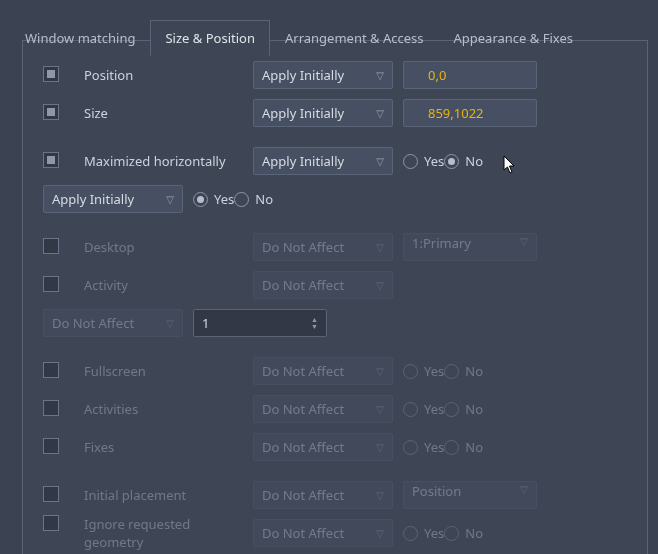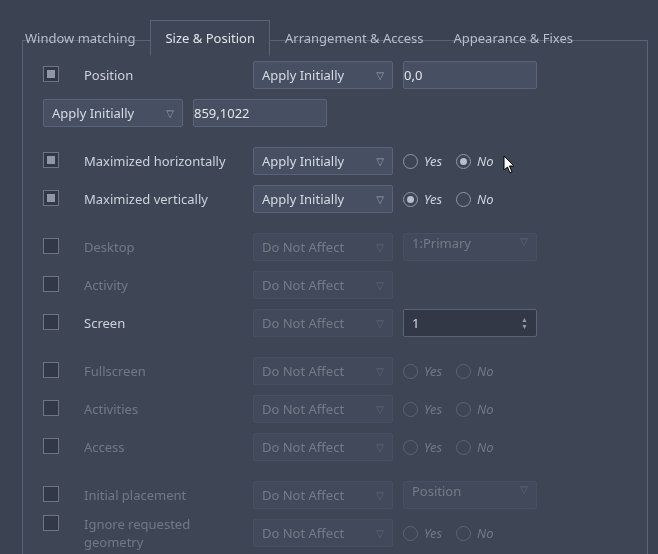--- a/index.html
+++ b/index.html
@@ -97,22 +97,22 @@
     font-size: 10px;
     color: #9aa2b2;
   }
   .text-input {
     width: 134px;
     flex: 0 0 134px;
     height: 28px;
     background: #475063;
     border: 1px solid #5a6478;
     border-radius: 2px;
-    padding: 0 0;
-    color: #e5e5e5;
+    padding: 0 24px;
+    color: #eab308;
     display: flex;
     align-items: center;
   }
   .value-select {
     width: 134px;
     flex: 0 0 134px;
     height: 28px;
     background: #475063;
     border: 1px solid #5a6478;
     border-radius: 2px;
@@ -142,22 +142,21 @@
   .spin-arrows {
     display: flex;
     flex-direction: column;
     font-size: 7px;
     line-height: 7px;
     color: #8f97a6;
   }
   .radios {
     display: flex;
     align-items: flex-end;
-    gap: 14px;
-    font-style: italic;
+    gap: 0;
   }
   .radio-group {
     display: flex;
     align-items: center;
     gap: 6px;
   }
   .radio {
     width: 15px;
     height: 15px;
     border: 1.5px solid #8f97a6;
@@ -204,20 +203,24 @@
       <span class="label">Position</span>
     </div>
     <div class="select">
       <span>Apply Initially</span>
       <span class="chev">▽</span>
     </div>
     <div class="text-input">0,0</div>
   </div>
 
   <div class="row">
+    <div class="check-wrap">
+      <div class="checkbox checked"></div>
+      <span class="label">Size</span>
+    </div>
     <div class="select">
       <span>Apply Initially</span>
       <span class="chev">▽</span>
     </div>
     <div class="text-input">859,1022</div>
   </div>
 
   <div class="spacer"></div>
 
   <div class="row">
@@ -235,24 +238,20 @@
         <span class="radio-label">Yes</span>
       </div>
       <div class="radio-group">
         <div class="radio selected"></div>
         <span class="radio-label">No</span>
       </div>
     </div>
   </div>
 
   <div class="row">
-    <div class="check-wrap">
-      <div class="checkbox checked"></div>
-      <span class="label">Maximized vertically</span>
-    </div>
     <div class="select">
       <span>Apply Initially</span>
       <span class="chev">▽</span>
     </div>
     <div class="radios">
       <div class="radio-group">
         <div class="radio selected"></div>
         <span class="radio-label">Yes</span>
       </div>
       <div class="radio-group">
@@ -284,24 +283,20 @@
       <div class="checkbox"></div>
       <span class="label">Activity</span>
     </div>
     <div class="select">
       <span>Do Not Affect</span>
       <span class="chev">▽</span>
     </div>
   </div>
 
   <div class="row">
-    <div class="check-wrap">
-      <div class="checkbox"></div>
-      <span class="label">Screen</span>
-    </div>
     <div class="select" style="opacity:.35">
       <span>Do Not Affect</span>
       <span class="chev">▽</span>
     </div>
     <div class="spinner">
       <span>1</span>
       <div class="spin-arrows">
           <span>▲</span>
           <span>▼</span>
         </div>
@@ -348,21 +343,21 @@
       <div class="radio-group">
           <div class="radio"></div>
           <span class="radio-label">No</span>
         </div>
     </div>
   </div>
 
   <div class="row disabled">
     <div class="check-wrap">
       <div class="checkbox"></div>
-      <span class="label">Access</span>
+      <span class="label">Fixes</span>
     </div>
     <div class="select">
       <span>Do Not Affect</span>
       <span class="chev">▽</span>
     </div>
     <div class="radios">
       <div class="radio-group">
           <div class="radio"></div>
           <span class="radio-label">Yes</span>
         </div>

